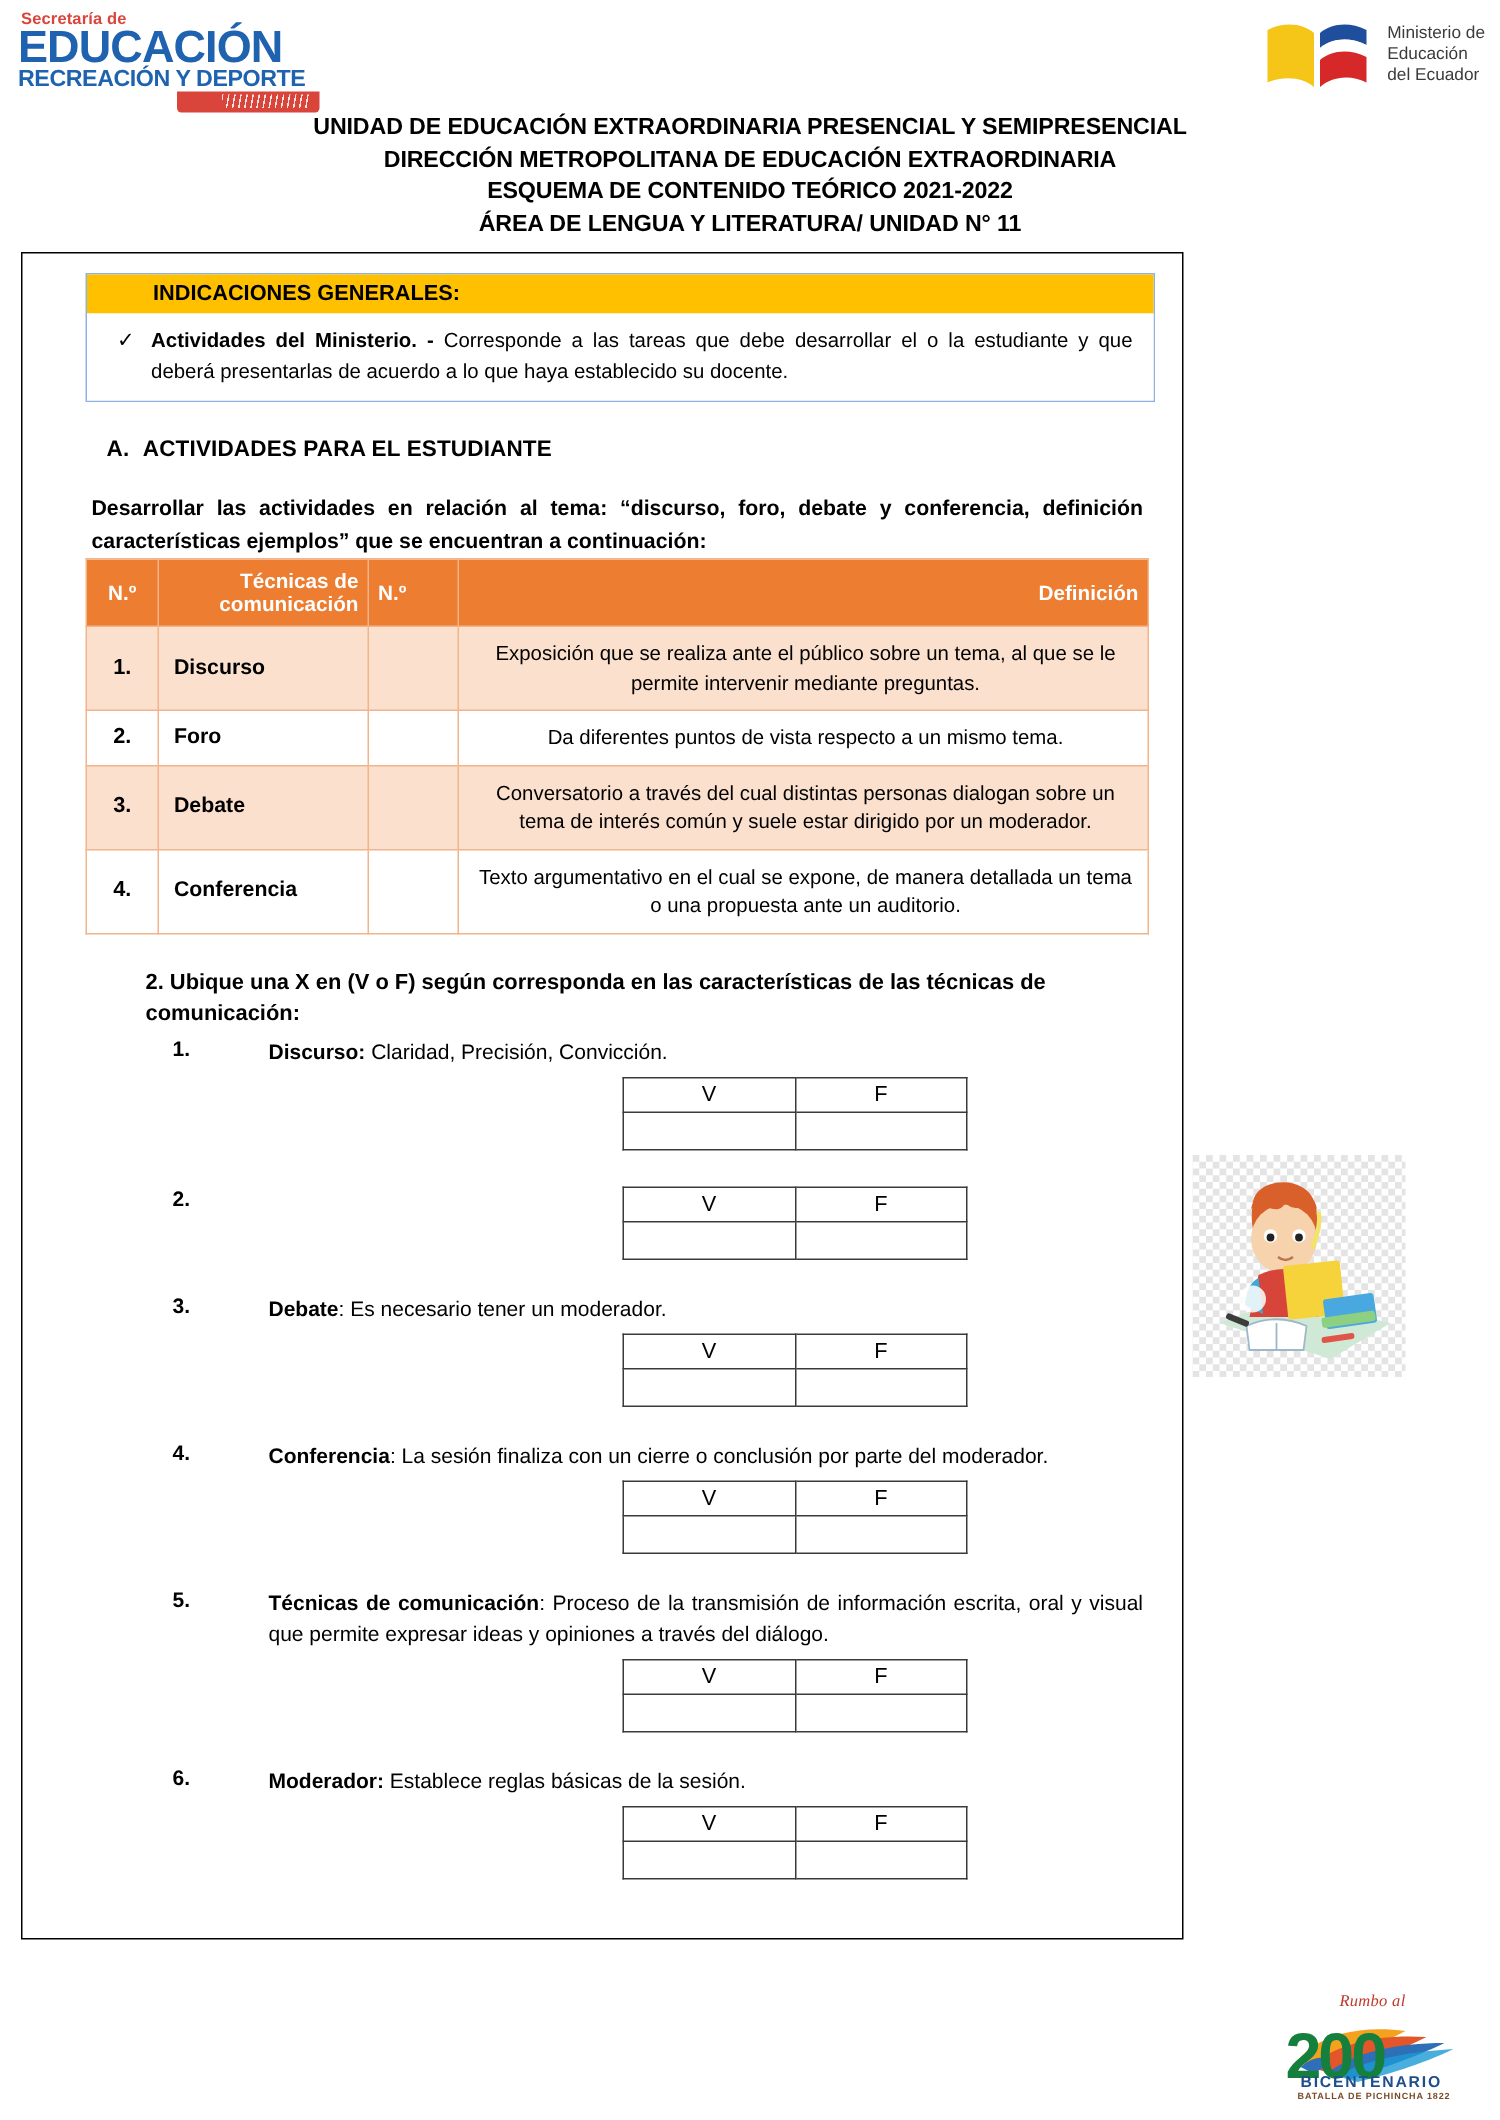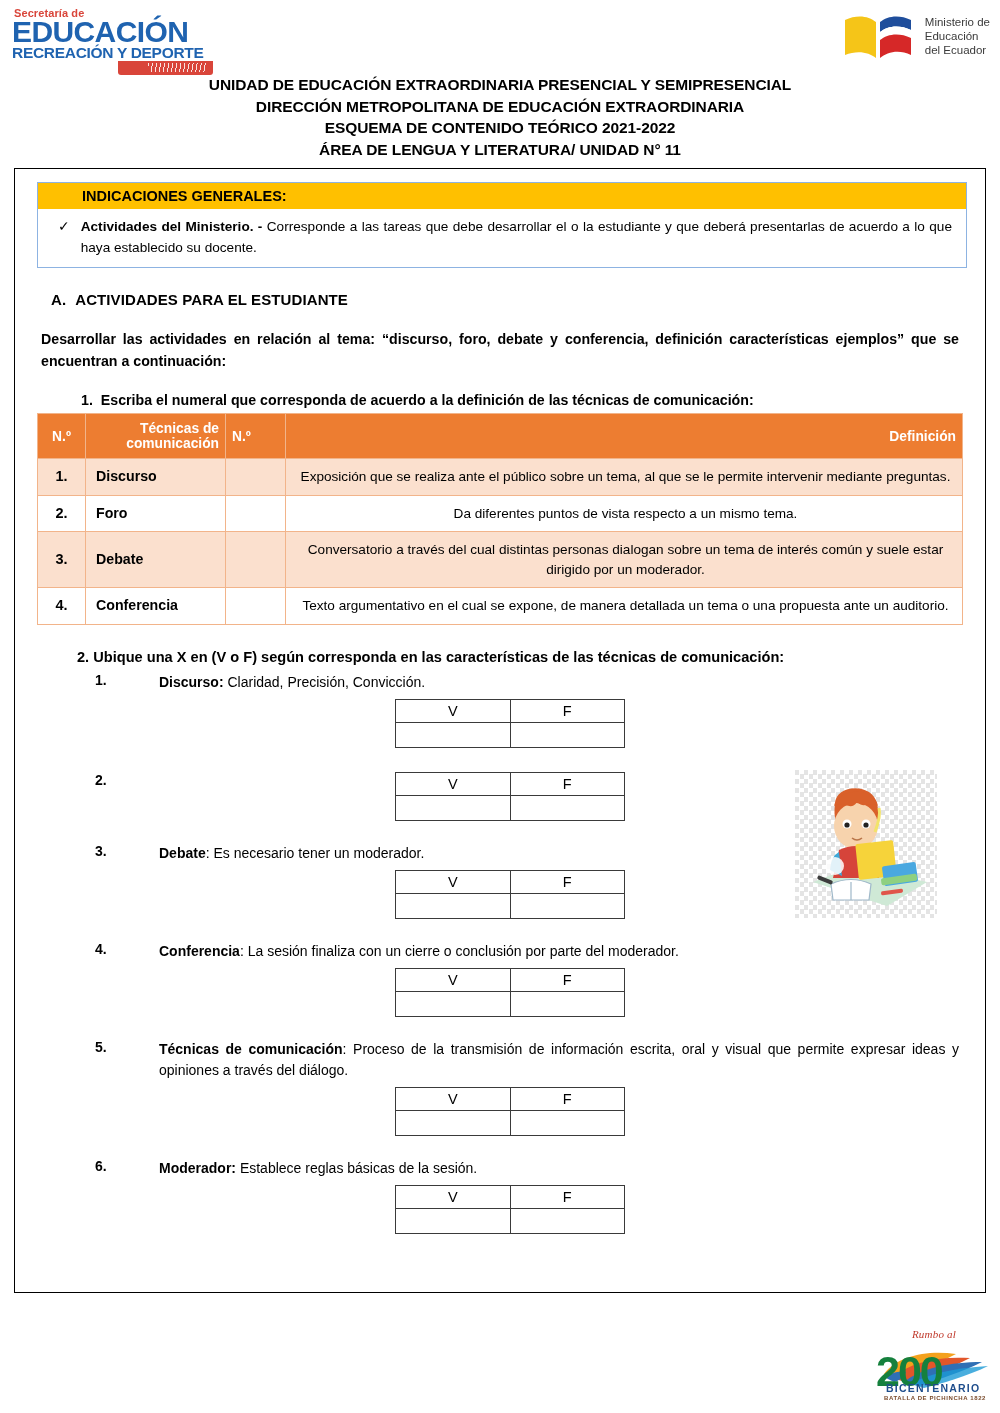--- a/index.html
+++ b/index.html
@@ -55,22 +55,23 @@
   .title-block {
     position: absolute; left: 0; top: 74px; width: 100%;
     text-align: center;
     font-size: 15.5px; font-weight: bold; line-height: 21.5px;
     letter-spacing: -.1px;
   }
 
   
   .page-frame {
     position: absolute; left: 14px; top: 168px;
-    width: 972px; height: 1125px;
+    width: 775px; height: 1125px;
     border: 1.6px solid #000;
+    padding-left: 20px;
   }
 
   
   .indic-box {
     margin: 13px 18px 0 22px;
     border: 1.4px solid #8db3e2;
   }
   .indic-head {
     background: #ffc000; color: #000;
     font-size: 14.5px; font-weight: bold;
@@ -172,21 +173,21 @@
   
   .kid {
     position: absolute; left: 795px; top: 770px;
     width: 142px; height: 148px;
     background:
       repeating-conic-gradient(#ffffff 0% 25%, #e4e4e4 0% 50%) 0 0 / 9px 9px;
   }
 
   
   .footer { position: absolute; left: 0; top: 1300px; width: 100%; height: 113px; }
-  .bicent { position: absolute; right: 2px; top: 28px; width: 128px; height: 78px; }
+  .bicent { position: absolute; right: 21px; top: 28px; width: 128px; height: 78px; }
   .bic-top {
     font-family: "Liberation Serif", serif;
     font-style: italic; font-size: 11px; color: #c0392b;
     text-align: center; letter-spacing: .2px;
   }
   .bic-num {
     position: absolute; left: 6px; top: 22px;
     font-size: 43px; font-weight: bold; color: #15803d;
     letter-spacing: -2px; line-height: 43px;
   }
@@ -244,23 +245,20 @@
       <div class="indic-text"><b>Actividades del Ministerio. -</b><span> Corresponde a las tareas que debe desarrollar el o la estudiante y que deberá presentarlas de acuerdo a lo que haya establecido su docente.</span></div>
     </div>
   </div>
 
   <div class="sec-a">
     <span class="ltr">A.</span><span>ACTIVIDADES PARA EL ESTUDIANTE</span>
   </div>
 
   <div class="intro">Desarrollar las actividades en relación al tema: “discurso, foro, debate y conferencia, definición características ejemplos” que se encuentran a continuación:</div>
 
-  <div class="q1">
-    <span class="num">1.</span><span>Escriba el numeral que corresponda de acuerdo a la definición de las técnicas de comunicación:</span>
-  </div>
 
   <div class="tbl-wrap">
     <table class="defs">
       <thead>
         <tr>
           <th class="c-no">N.º</th>
           <th class="c-tec">
             <span>Técnicas de</span><br>
             <span>comunicación</span>
           </th>

